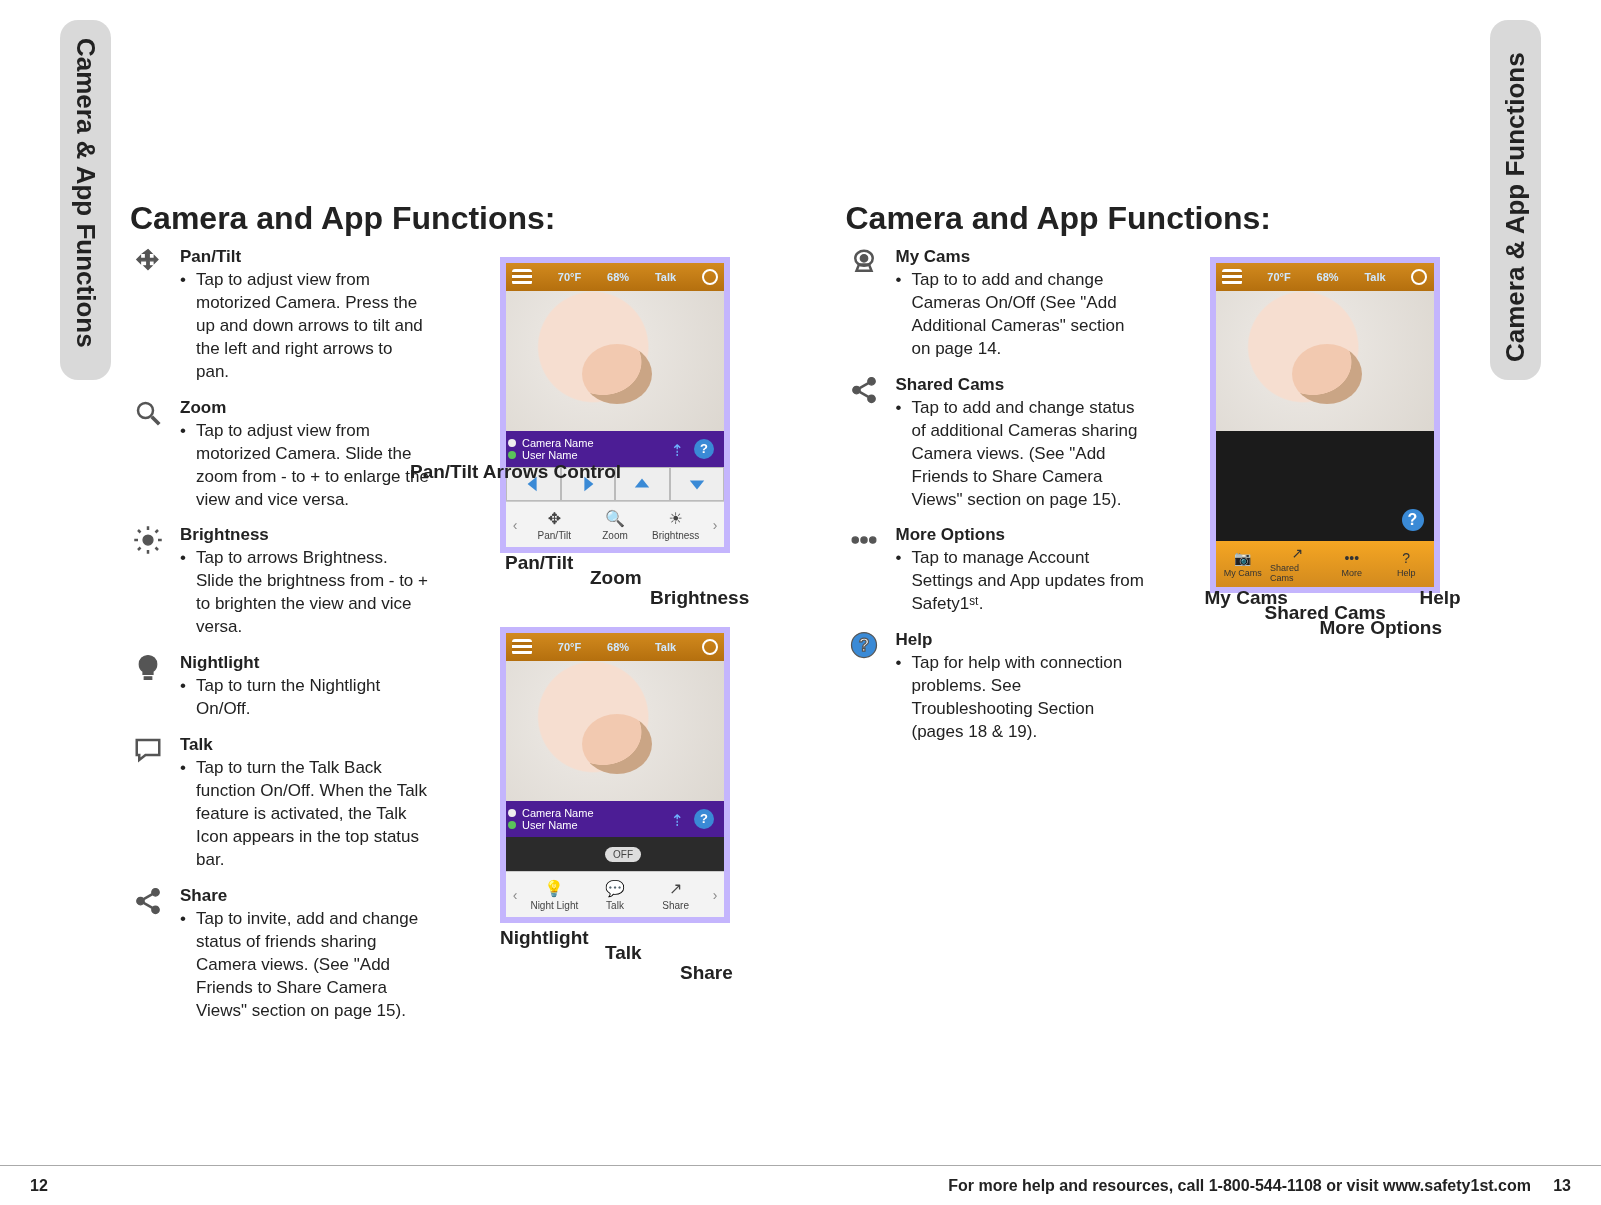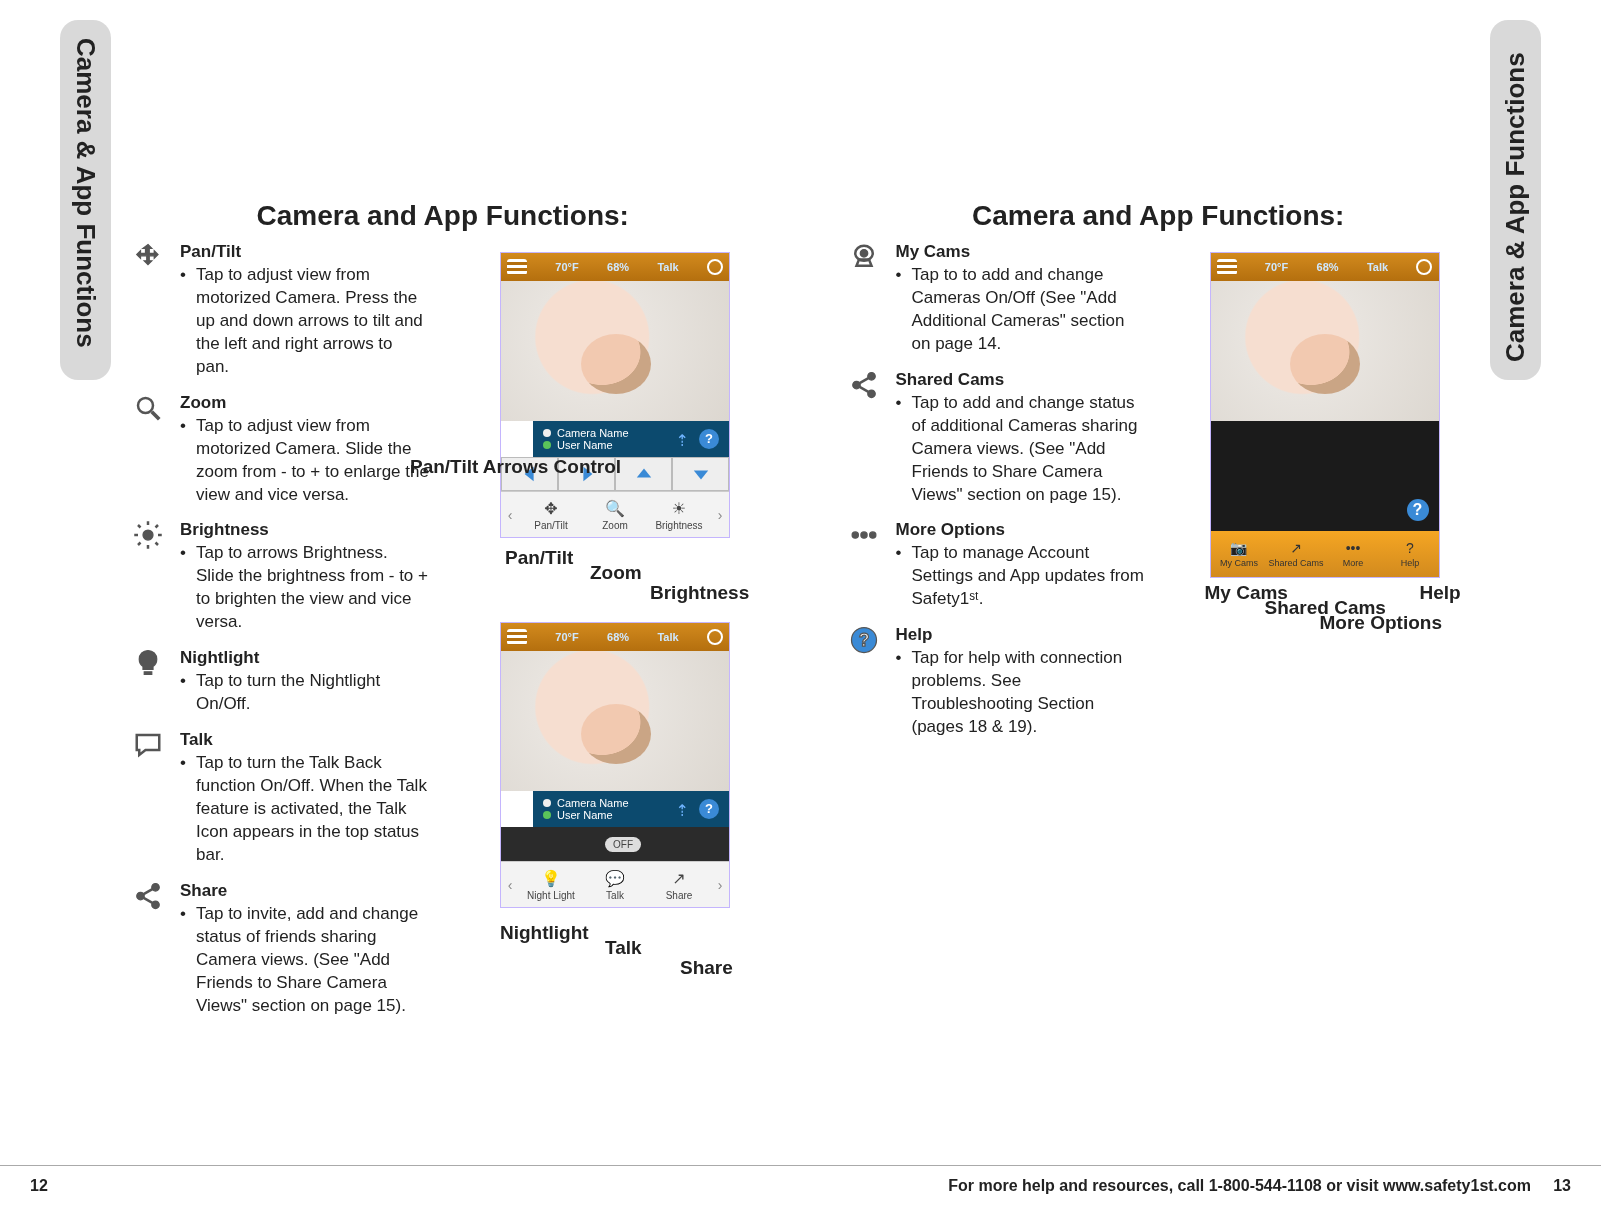--- a/index.html
+++ b/index.html
@@ -100,24 +100,23 @@
     position: absolute;
     top: 200px;
     left: 130px;
     right: 130px;
     bottom: 55px;
     display: flex;
     gap: 90px;
   }
   .col { flex: 1; position: relative; }
   .section-title {
-    font-size: 28px;
+    font-size: 32px;
     font-weight: bold;
     margin-bottom: 10px;
-    text-align: center;
   }
 
   .feature-row {
     display: flex;
     gap: 14px;
     margin-bottom: 14px;
   }
   .feat-icon {
     width: 36px; height: 36px;
     flex: 0 0 36px;
@@ -137,21 +136,21 @@
   .feat-desc::before {
     content: "•";
     position: absolute; left: 0; top: 0;
   }
 
   
   .phone {
     position: absolute;
     width: 230px;
     background: #fff;
-    border: 1px solid #c4b5fd;
+    border: 6px solid #c4b5fd;
   }
   .phone .top-bar {
     height: 28px;
     background: linear-gradient(#d28a1e,#b46f0e);
     display: flex; align-items: center; justify-content: space-between;
     font-size: 11px; color: #fff; font-weight: bold;
     padding: 0 6px;
   }
   .top-bar .ham { width:20px; height:16px; background: repeating-linear-gradient(#fff,#fff 3px,#b46f0e 3px,#b46f0e 6px); border-radius:3px;}
   .top-bar .stat { color:#cfe8ff; font-size:11px; }
@@ -160,22 +159,22 @@
     height: 140px;
     background: radial-gradient(circle at 40% 40%, #f6ded0 0%, #f6ded0 35%, #e8e4df 36%, #dcd7d0 100%);
     position:relative;
   }
   .phone .baby::after{
     content:""; position:absolute; left:35%; top:38%; width:70px;height:60px;
     background: radial-gradient(ellipse at 30% 30%, #f2c9b0 0%, #f2c9b0 55%, #caa585 56%);
     border-radius:50%;
   }
   .phone .info-bar {
-    background: #0c4a6e; color:#fff; font-size:11px;
-    padding: 6px 10px; position:relative;margin-left:32px;
+    background: #4c1d95; color:#fff; font-size:11px;
+    padding: 6px 2px; position:relative;
   }
   .info-bar .dot { display:inline-block;width:8px;height:8px;border-radius:50%;margin-right:6px;}
   .info-bar .dot.white{background:#eee;}
   .info-bar .dot.green{background:#5ac45a;}
   .info-bar .wifi{position:absolute;right:40px;top:10px;color:#6fb4ff;font-size:16px;}
   .info-bar .help{position:absolute;right:10px;top:8px;width:20px;height:20px;border-radius:50%;background:#3a8ad6;color:#fff;text-align:center;line-height:20px;font-weight:bold;font-size:13px;}
   .phone .arrow-bar { height:34px; background:#eee; display:flex;}
   .arrow-bar .abtn { flex:1; border:1px solid #bbb; display:flex;align-items:center;justify-content:center;}
   .arrow-bar .abtn svg{width:18px;height:18px;fill:#3a8ad6;}
   .phone .tab-bar { height:46px; background:#f3f3f3; display:flex; border-top:1px solid #ccc;}

